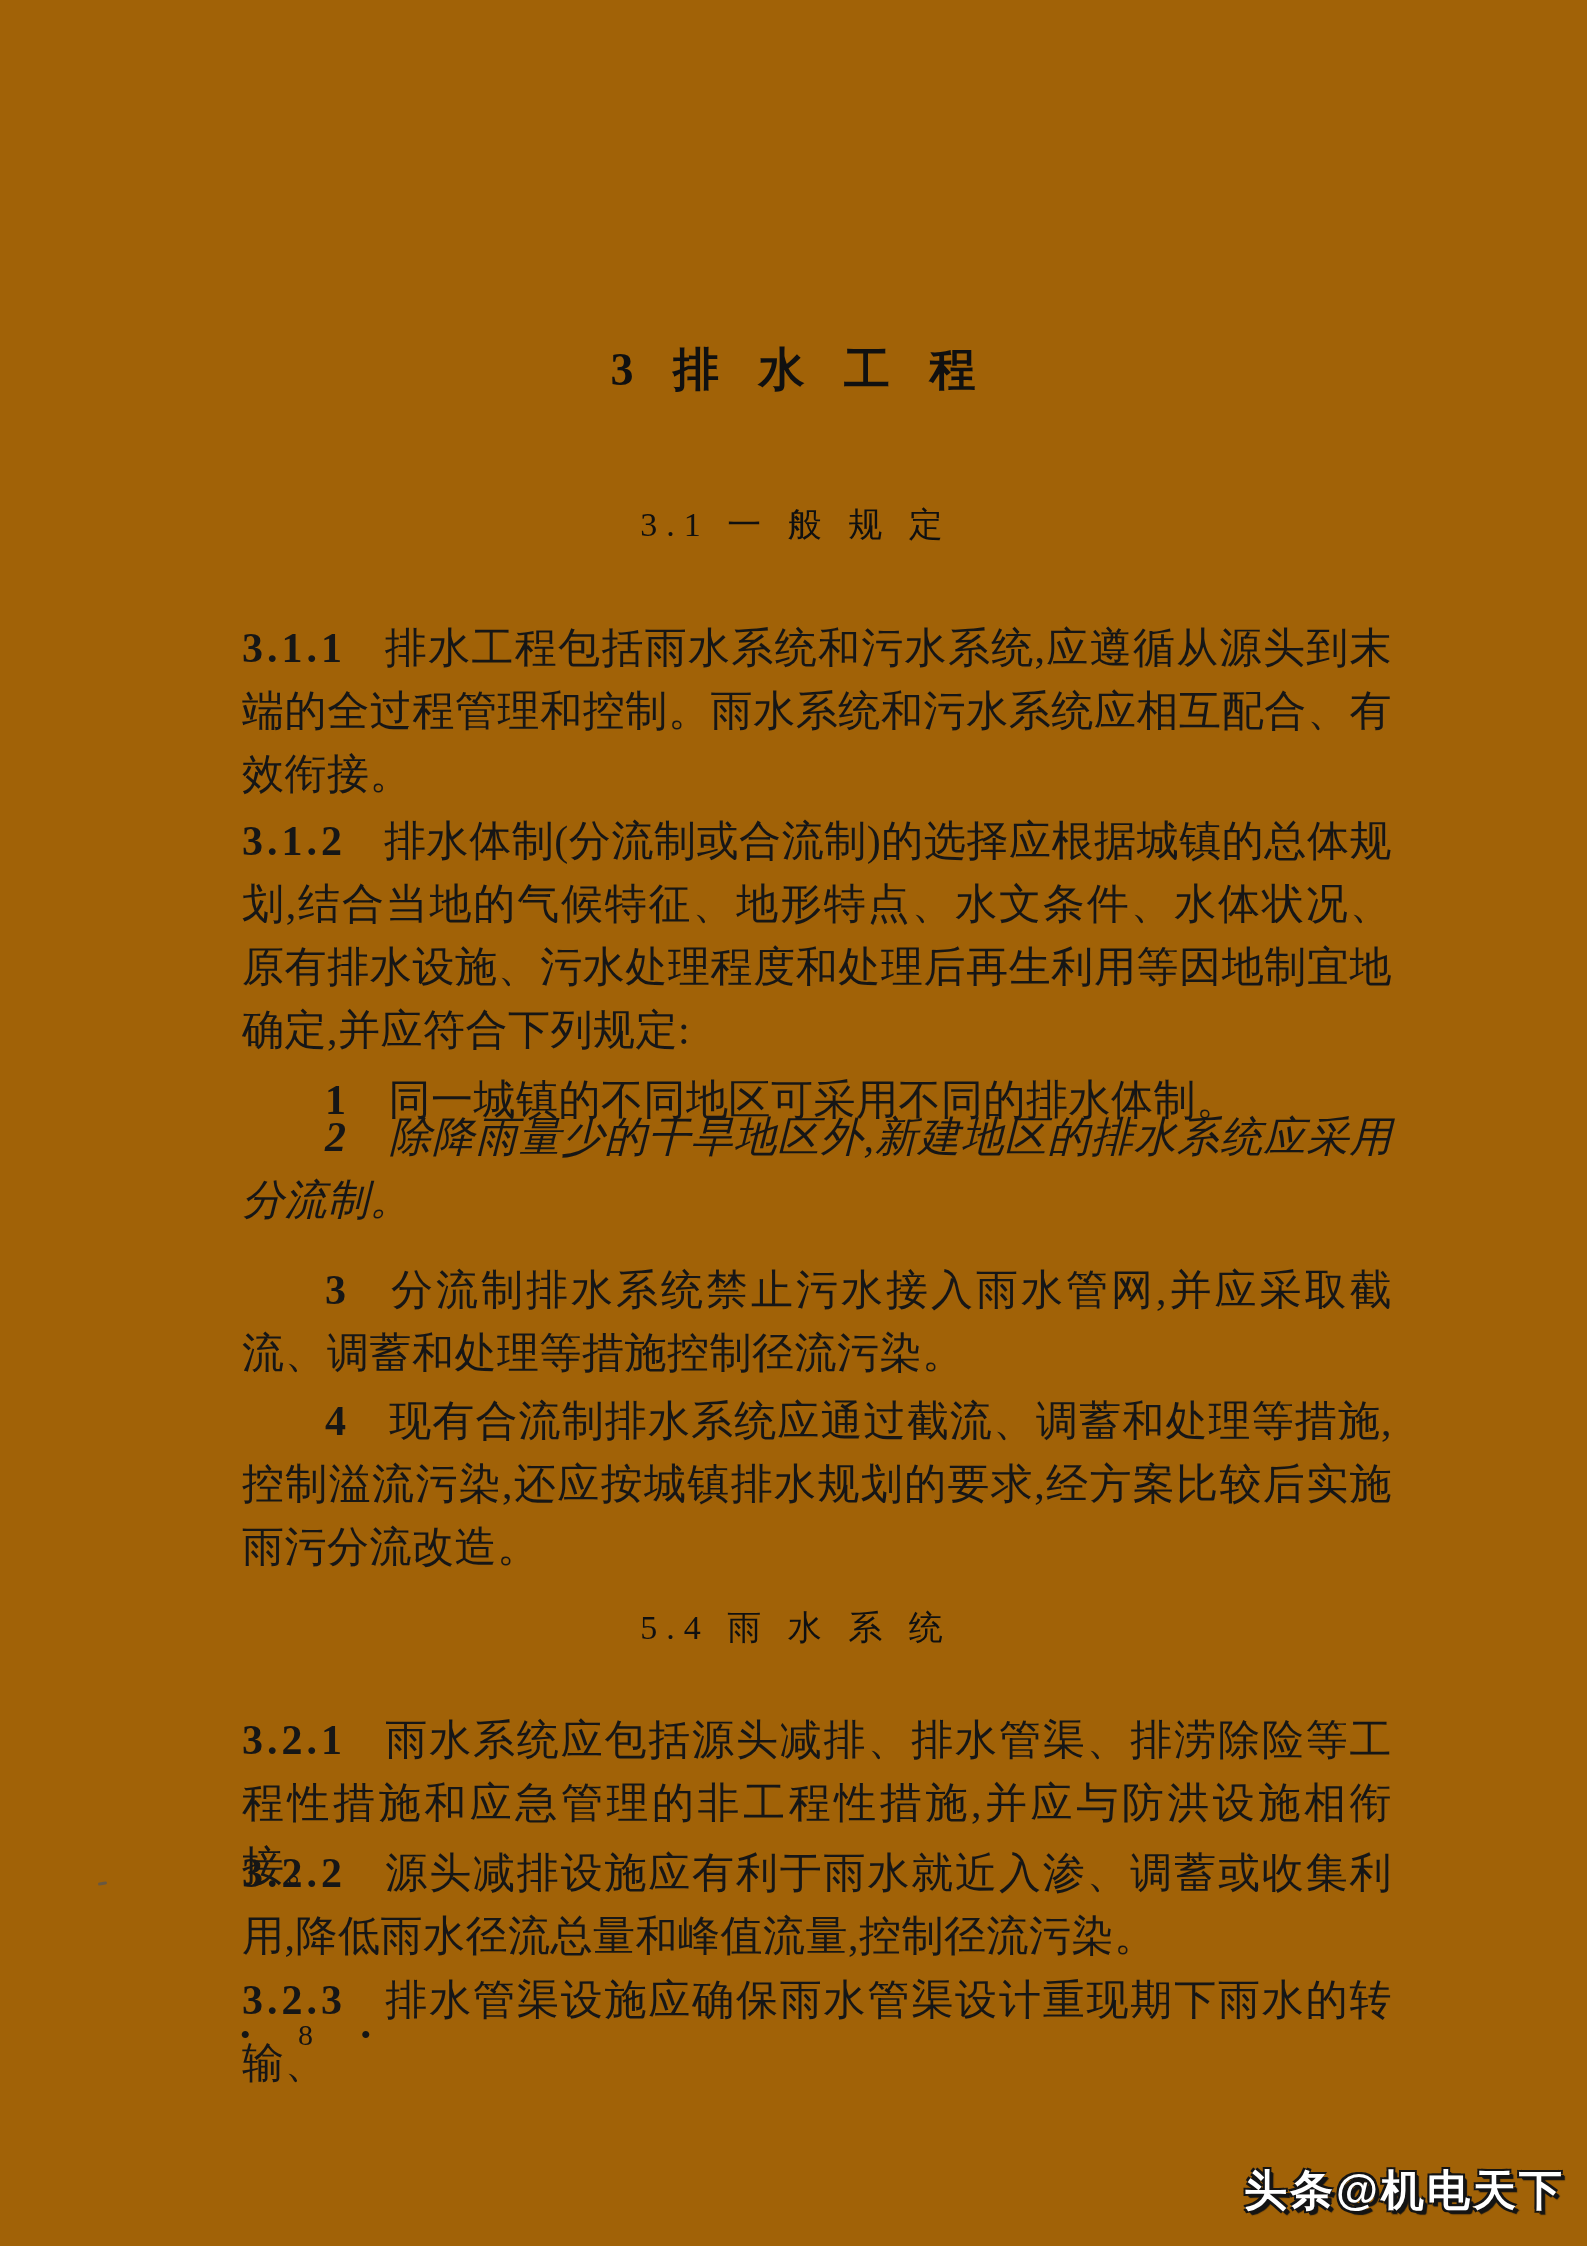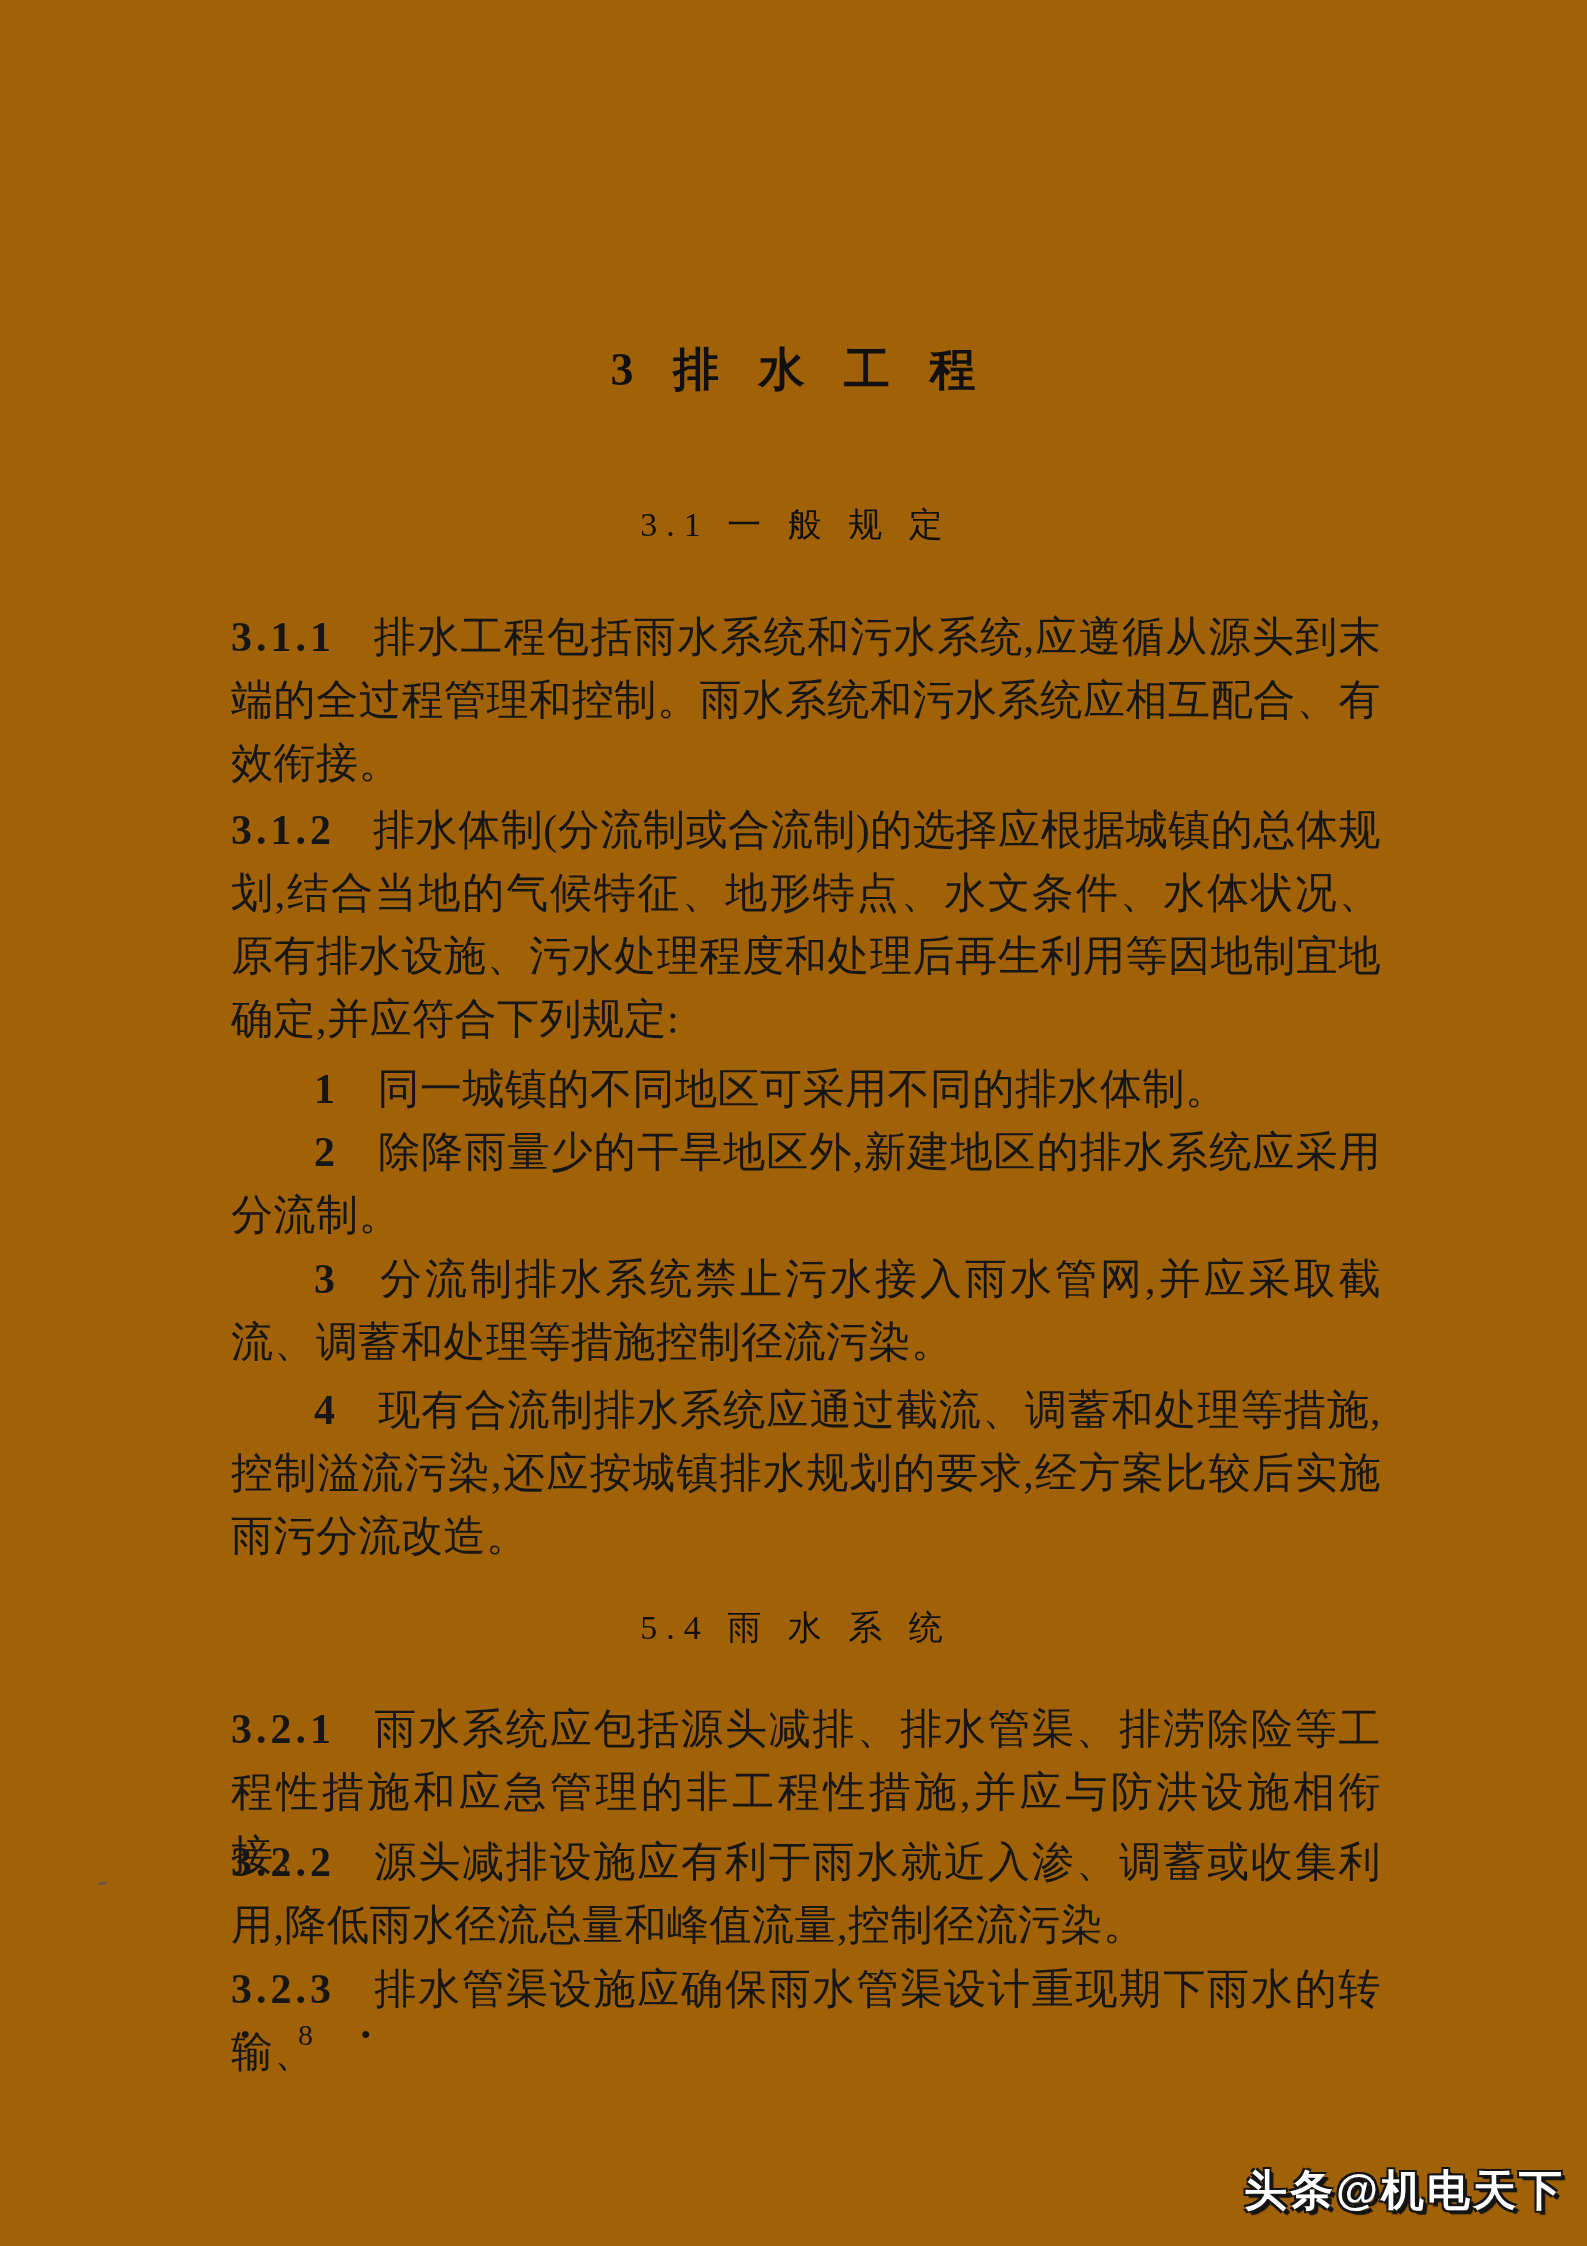--- a/index.html
+++ b/index.html
@@ -43,32 +43,32 @@
     color: #101010;
     white-space: nowrap;
   }
   .h31 { top: 506px; }
   .h32 { top: 1609px; }
 
   .para {
     position: absolute;
     left: 225px;
     width: 1150px;
-    margin: 6px;
+    margin: 17px;
     font-size: 42px;
     line-height: 63px;
     text-align: justify;
     text-justify: inter-ideograph;
     letter-spacing: 0.5px;
     color: #161616;
   }
   .p311 { top: 600px; }
   .p312 { top: 793px; }
   .it1  { top: 1052px; }
-  .it2  { top: 1115px; }
+  .it2  { top: 1089px; font-style: italic; }
   .it3  { top: 1242px; }
   .it4  { top: 1373px; }
   .p321 { top: 1692px; }
   .p322 { top: 1825px; }
   .p323 { top: 1952px; }
 
   .cnum {
     font-weight: bold;
     margin-right: 38px;
     letter-spacing: 4px;

